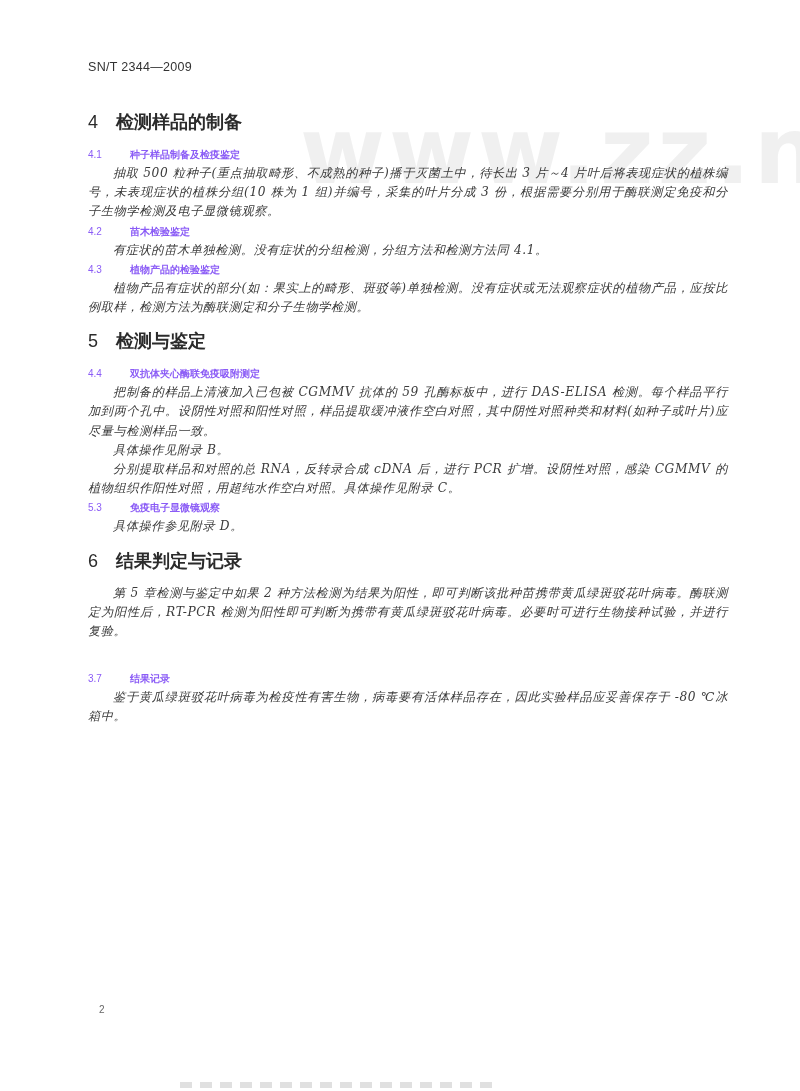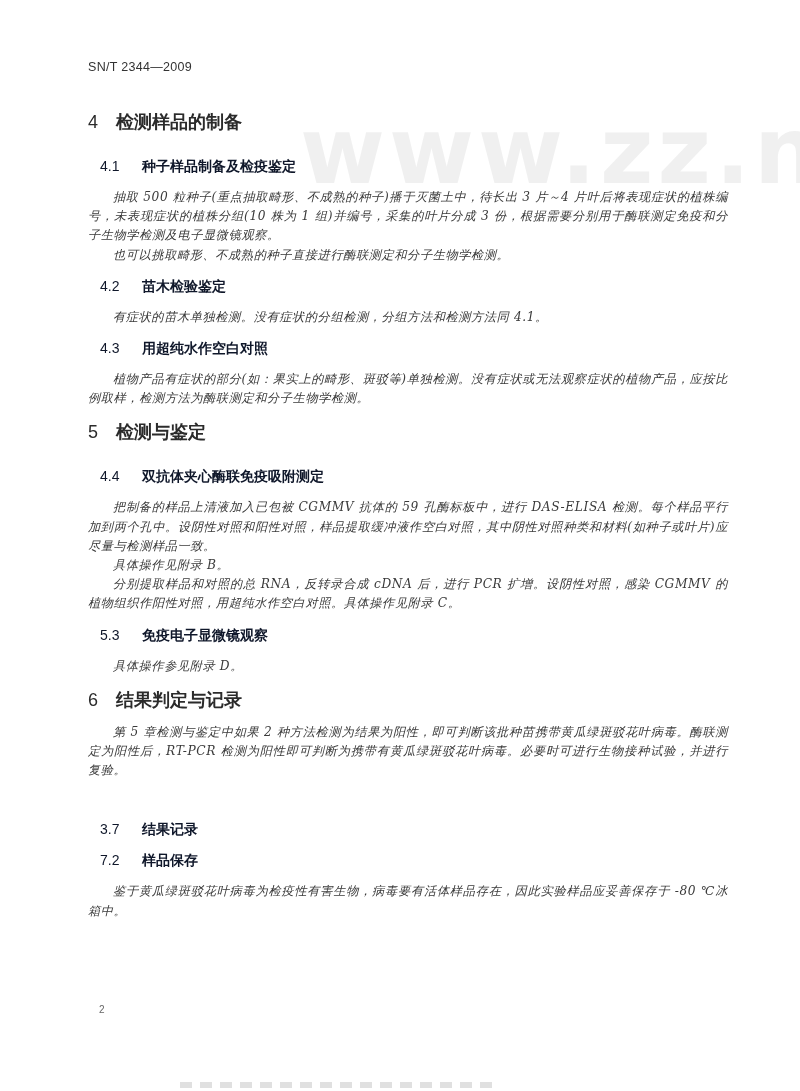--- a/index.html
+++ b/index.html
@@ -60,23 +60,23 @@
     }
     .h1 .num, .h2 .num {
       display: inline-block;
       width: 28px;
       font-weight: normal;
       font-family: "Liberation Sans", sans-serif;
     }
     .h2 {
       font-family: "DejaVu Sans", sans-serif;
       font-weight: bold;
-      font-size: 14px;
-      color: #0f172a;
-      margin: 12px;
+      font-size: 10px;
+      color: #8b5cf6;
+      margin: 0;
       height: 19px;
     }
     .h2 .num { width: 42px; }
     .para {
       margin: 0;
       text-indent: 25px;
       text-align: justify;
       color: #3a3a3a;
       letter-spacing: 0.6px;
       font-style: italic;
@@ -113,29 +113,28 @@
     <div class="gap-m"></div>
     <div class="h1">
       <span class="num">4</span><span>检测样品的制备</span>
     </div>
     <div class="gap-m"></div>
 
     <div class="h2">
       <span class="num">4.1</span><span>种子样品制备及检疫鉴定</span>
     </div>
     <p class="para">抽取 500 粒种子(重点抽取畸形、不成熟的种子)播于灭菌土中，待长出 3 片～4 片叶后将表现症状的植株编号，未表现症状的植株分组(10 株为 1 组)并编号，采集的叶片分成 3 份，根据需要分别用于酶联测定免疫和分子生物学检测及电子显微镜观察。</p>
-    <p class="para">也可以挑取畸形、不成熟的种子直接进行酶联测定和分子生物学检测。</p>
 
     <div class="h2">
       <span class="num">4.2</span><span>苗木检验鉴定</span>
     </div>
     <p class="para">有症状的苗木单独检测。没有症状的分组检测，分组方法和检测方法同 4.1。</p>
 
     <div class="h2">
-      <span class="num">4.3</span><span>用超纯水作空白对照</span>
+      <span class="num">4.3</span><span>植物产品的检验鉴定</span>
     </div>
     <p class="para">植物产品有症状的部分(如：果实上的畸形、斑驳等)单独检测。没有症状或无法观察症状的植物产品，应按比例取样，检测方法为酶联测定和分子生物学检测。</p>
 
     <div class="gap-m"></div>
     <div class="h1">
       <span class="num">5</span><span>检测与鉴定</span>
     </div>
     <div class="gap-m"></div>
 
     <div class="h2">
@@ -158,21 +157,18 @@
     <div class="gap-m"></div>
     <p class="para">第 5 章检测与鉴定中如果 2 种方法检测为结果为阳性，即可判断该批种苗携带黄瓜绿斑驳花叶病毒。酶联测定为阳性后，RT-PCR 检测为阳性即可判断为携带有黄瓜绿斑驳花叶病毒。必要时可进行生物接种试验，并进行复验。</p>
 
     <div class="gap-m"></div>
     <div class="gap-m"></div>
 
     <div class="h2">
       <span class="num">3.7</span><span>结果记录</span>
     </div>
 
-    <div class="h2">
-      <span class="num">7.2</span><span>样品保存</span>
-    </div>
     <p class="para">鉴于黄瓜绿斑驳花叶病毒为检疫性有害生物，病毒要有活体样品存在，因此实验样品应妥善保存于 -80 ℃冰箱中。</p>
   </div>
 
   <div class="page-num">2</div>
   <div class="footer-strip"></div>
 </div>
 
 </body></html>

